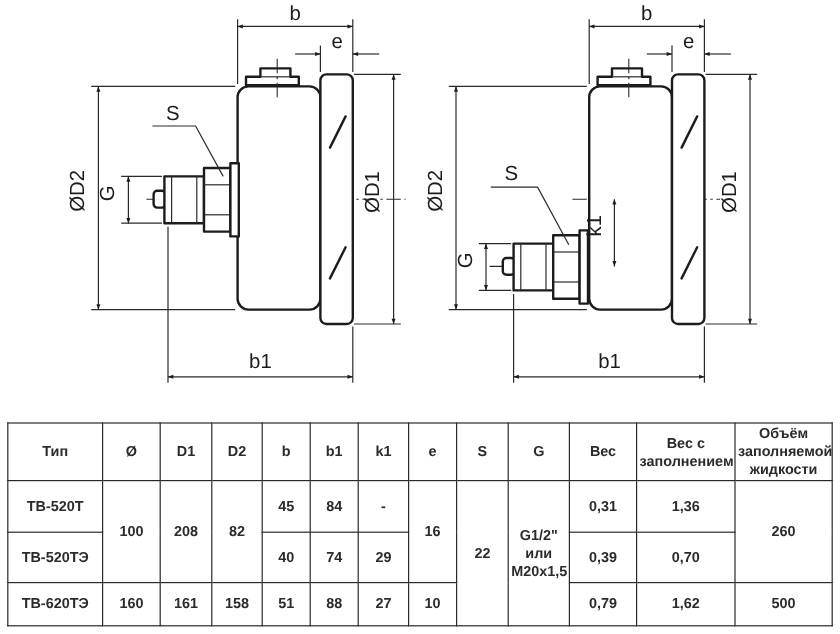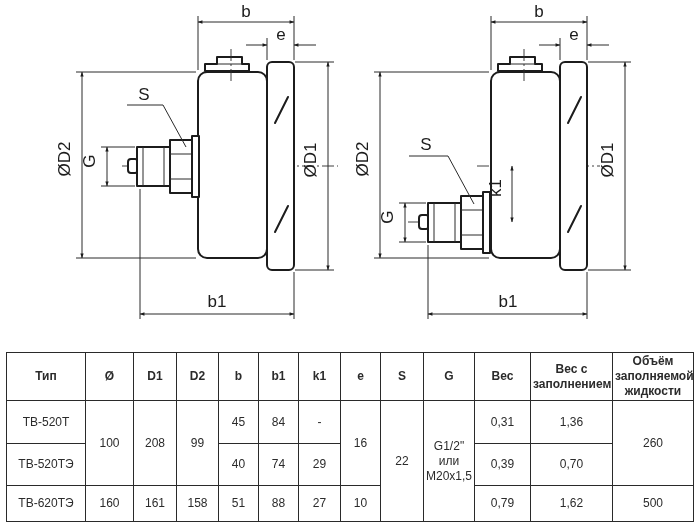--- a/index.html
+++ b/index.html
@@ -6,21 +6,21 @@
   body{width:700px;height:528px;position:relative;font-family:"Liberation Sans",sans-serif;color:#1c1c1c;overflow:hidden;}
   .drawing{position:absolute;left:0;top:0;width:700px;height:345px;}
   svg text{fill:#1c1c1c;}
   .dlabel{font-size:17px;font-family:"Liberation Sans",sans-serif;}
   .thick{stroke:#1c1c1c;stroke-width:2;fill:#ffffff;stroke-linejoin:round;}
   .thick-l{stroke:#1c1c1c;stroke-width:2;fill:none;stroke-linecap:round;}
   .thin{stroke:#2a2a2a;stroke-width:1;fill:none;}
   .cline{stroke:#2a2a2a;stroke-width:0.9;fill:none;stroke-dasharray:12 3 2 3;}
   .spec-table{position:absolute;left:6px;top:352px;border-collapse:collapse;table-layout:fixed;width:687px;}
   .spec-table th,.spec-table td{border:1.4px solid #2a2a2a;text-align:center;vertical-align:middle;
-     font-size:12px;font-weight:normal;color:#2b2b2b;padding:1px 2px;line-height:1.25;background:#ffffff;}
+     font-size:12px;font-weight:bold;color:#2b2b2b;padding:1px 2px;line-height:1.25;background:#ffffff;}
   .spec-table th{font-weight:bold;}
   .r1{height:43px;} .r2{height:42px;} .r3{height:36px;} .hrow{height:44px;}
 </style>
 </head>
 <body>
 
 <svg class="drawing" viewBox="0 0 700 345">
   <defs>
     <marker id="arw" viewBox="0 0 10 10" refX="9.6" refY="5" markerWidth="11" markerHeight="4.6" orient="auto-start-reverse">
       <path d="M0,1.4 L10,5 L0,8.6 z" fill="#1c1c1c"></path>
@@ -213,21 +213,21 @@
     <th>S</th>
     <th>G</th>
     <th>Вес</th>
     <th>Вес с заполнением</th>
     <th>Объём заполняемой жидкости</th>
   </tr>
   <tr class="r1">
     <td>ТВ-520Т</td>
     <td rowspan="2">100</td>
     <td rowspan="2">208</td>
-    <td rowspan="2">99</td>
+    <td rowspan="2">82</td>
     <td>45</td>
     <td>84</td>
     <td>-</td>
     <td rowspan="2">16</td>
     <td rowspan="3">22</td>
     <td rowspan="3">G1/2" или M20x1,5</td>
     <td>0,31</td>
     <td>1,36</td>
     <td rowspan="2">260</td>
   </tr>

